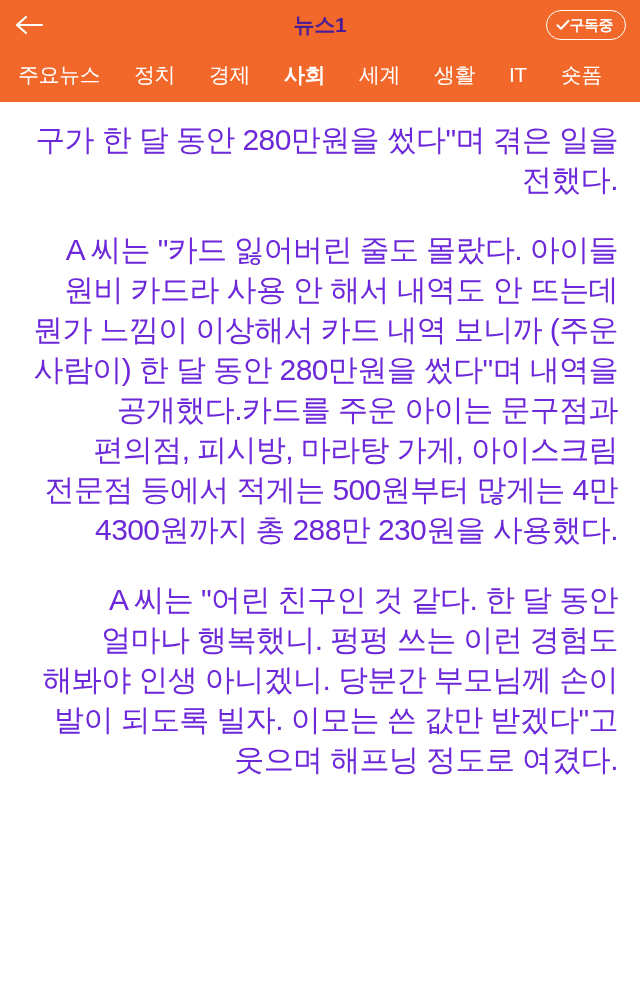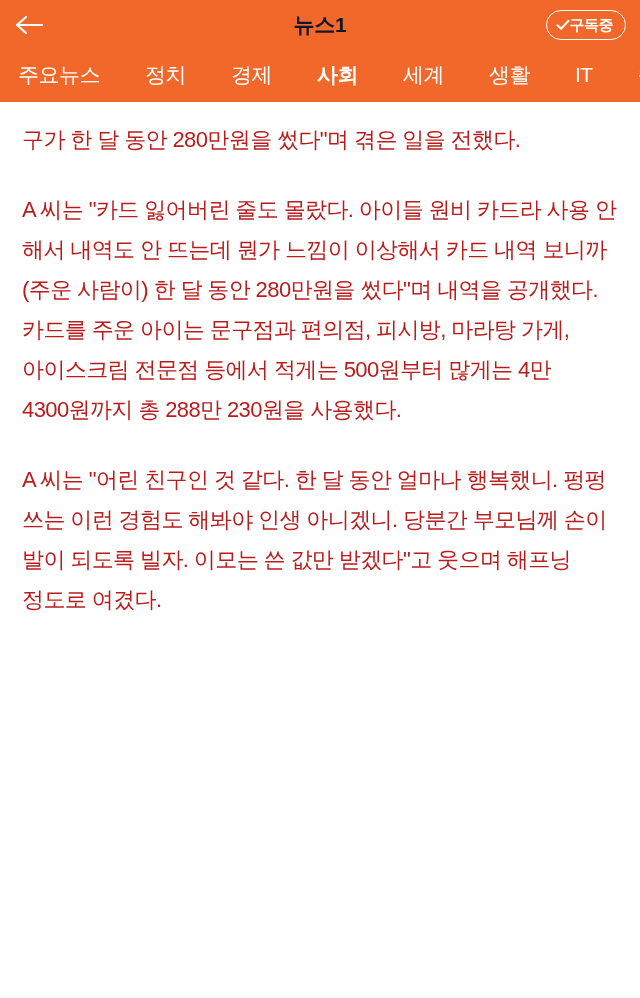--- a/index.html
+++ b/index.html
@@ -32,21 +32,21 @@
     display: flex;
     align-items: center;
     justify-content: flex-start;
     cursor: pointer;
   }
   .back-btn svg { display: block; }
   .topbar-title {
     position: absolute;
     left: 0; right: 0;
     text-align: center;
-    color: #0f172a;
+    color: #4c1d95;
     font-size: 21px;
     font-weight: bold;
     letter-spacing: -0.3px;
     pointer-events: none;
   }
   .subscribe-btn {
     border: 1.5px solid #ffffff;
     border-radius: 16px;
     height: 28px;
     padding: 0 12px 0 9px;
@@ -63,21 +63,21 @@
   .check-icon { display: block; }
 
   
   .tabs {
     height: 52px;
     background: #f1682a;
     display: flex;
     align-items: center;
     padding: 0 18px;
     box-sizing: border-box;
-    gap: 45px;
+    gap: 34px;
     overflow: hidden;
     white-space: nowrap;
     text-align: center;
   }
   .tab {
     color: #ffffff;
     font-size: 21px;
     letter-spacing: -0.5px;
     cursor: pointer;
     padding-bottom: 2px;
@@ -90,25 +90,26 @@
 
   
   .article {
     padding: 18px 22px 0 22px;
     box-sizing: border-box;
     height: 896px;
     overflow: hidden;
   }
   .article p {
     margin: 0 0 30px 0;
-    color: #b91c1c;
-    font-size: 22px;
+    color: #6d28d9;
+    font-size: 30px;
     line-height: 40px;
     letter-spacing: -0.6px;
     word-break: keep-all;
+    text-align: right;
   }
   .article p:last-child { margin-bottom: 0; }
 </style>
 </head>
 <body>
 
 <div class="topbar">
   <div class="back-btn">
     <span>
       <svg width="30" height="24" viewBox="0 0 30 24" fill="none" xmlns="http://www.w3.org/2000/svg">

